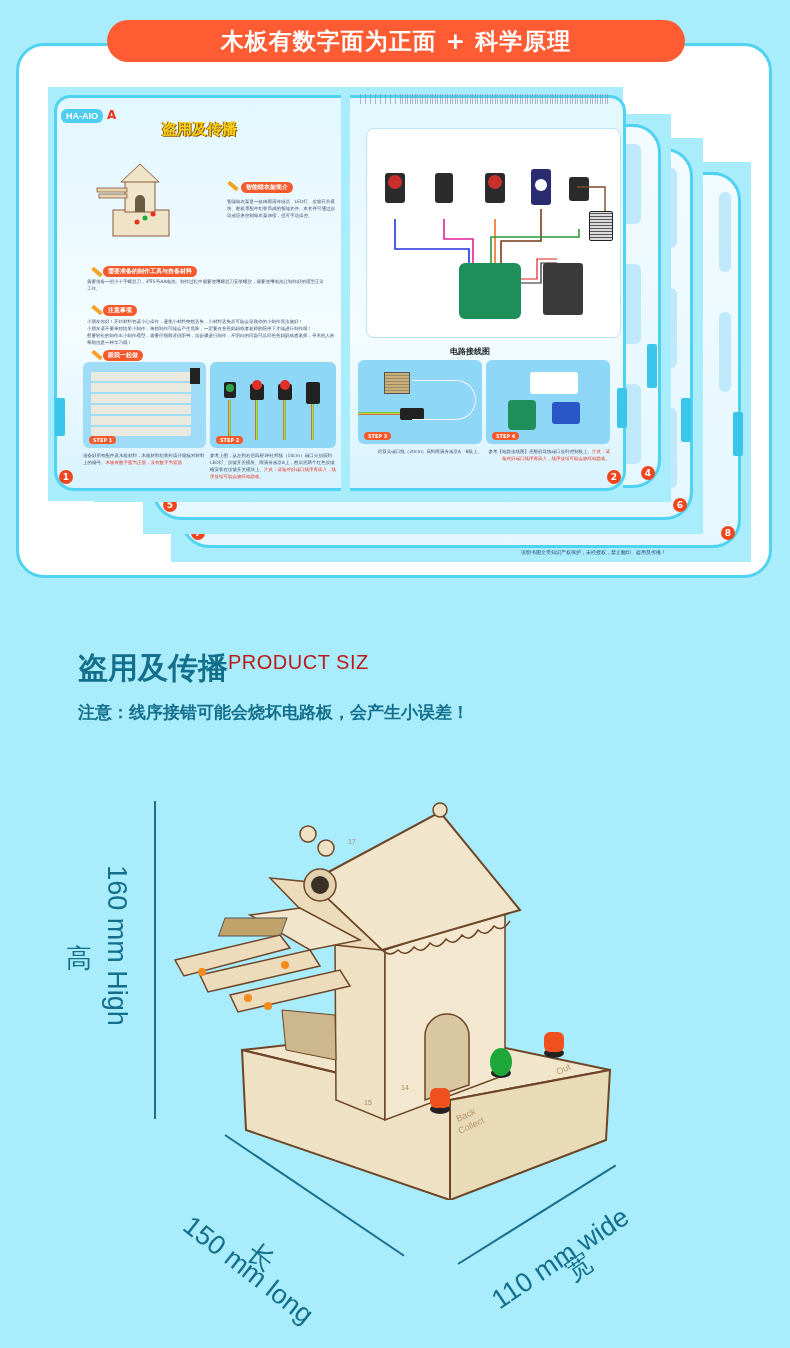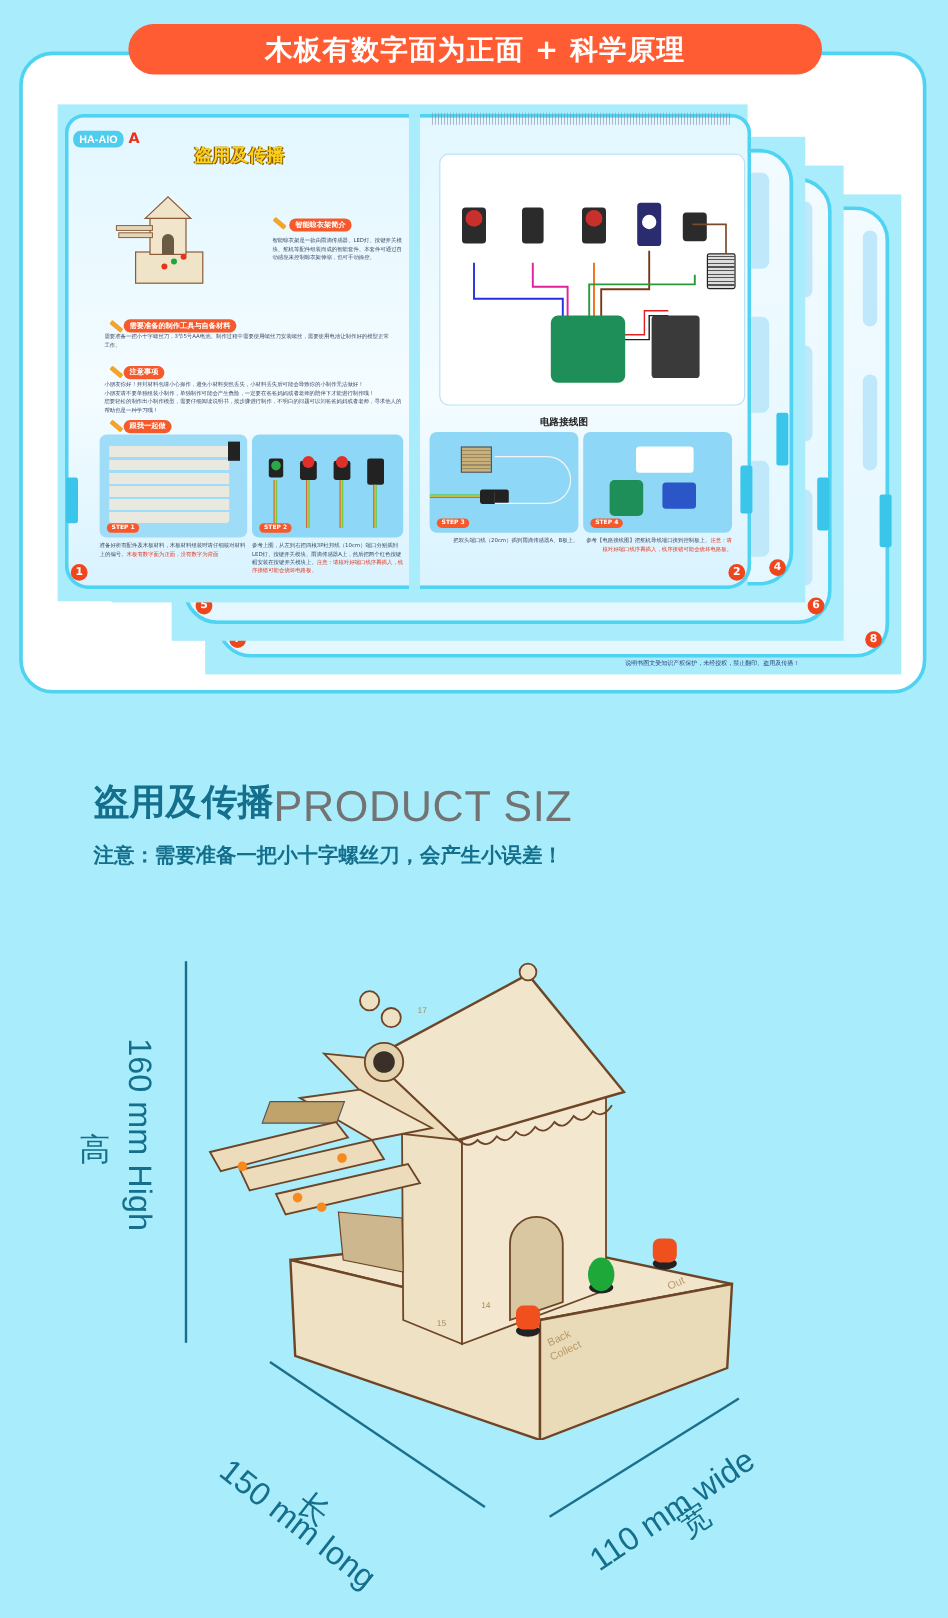--- a/index.html
+++ b/index.html
@@ -96,22 +96,22 @@
   .wire { position: absolute; }
   .circuit-caption { position: absolute; left: 100px; top: 248px; font-size: 8px; font-weight: bold; color: #222; }
   .copyright { position: absolute; left: 518px; top: 546px; font-size: 5px; color: #2e3f7a; }
 
   
   .size-title {
     position: absolute; left: 78px; top: 648px; color: #136f8c;
     font-size: 30px; font-weight: bold;
   }
   .size-title-en {
-    position: absolute; left: 228px; top: 651px; color: #737373;
-    font-size: 36px; font-family: "Liberation Sans", sans-serif; letter-spacing: 0.5px;
+    position: absolute; left: 228px; top: 651px; color: #b91c1c;
+    font-size: 20px; font-family: "Liberation Sans", sans-serif; letter-spacing: 0.5px;
   }
   .size-note {
     position: absolute; left: 78px; top: 701px; color: #136f8c; font-size: 17px; font-weight: bold;
   }
   .dim-line { position: absolute; background: #1b6f8e; }
   .dim-text { position: absolute; color: #136f8c; font-size: 27px; font-family: "Liberation Sans", sans-serif; white-space: nowrap; }
   .dim-cn { position: absolute; color: #136f8c; font-size: 26px; }
 
   
   .product { position: absolute; left: 160px; top: 800px; width: 460px; height: 400px; }
@@ -269,21 +269,21 @@
         <span>参考【电路接线图】把舵机导线端口接到控制板上。</span><span class="red">注意：请核对好端口线序再插入，线序接错可能会烧坏电路板。</span>
       </div>
       <div class="pnum" style="right:2px;bottom:4px;">2</div>
       <div class="vlabel" style="right:-4px;top:290px;height:40px;"></div>
     </div>
   </div>
 </div>
 
 <div class="size-title">盗用及传播</div>
 <div class="size-title-en">PRODUCT SIZ</div>
-<div class="size-note">注意：需要准备一把小十字螺丝刀，会产生小误差！</div>
+<div class="size-note">注意：线序接错可能会烧坏电路板，会产生小误差！</div>
 
 <div class="dim-line" style="left:154px;top:801px;width:2px;height:318px;"></div>
 <div class="dim-text" style="left:-4px;top:930px;transform:rotate(90deg);transform-origin:center;width:240px;text-align:center;">160 mm High</div>
 <div class="dim-cn" style="left:66px;top:941px;">高</div>
 
 <div class="dim-line" style="left:225px;top:1134px;width:216px;height:2px;transform:rotate(34deg);transform-origin:left center;"></div>
 <div class="dim-text" style="left:196px;top:1210px;transform:rotate(38deg);transform-origin:left top;">150 mm long</div>
 <div class="dim-cn" style="left:248px;top:1240px;transform:rotate(38deg);">长</div>
 
 <div class="dim-line" style="left:458px;top:1263px;width:186px;height:2px;transform:rotate(-32deg);transform-origin:left center;"></div>

